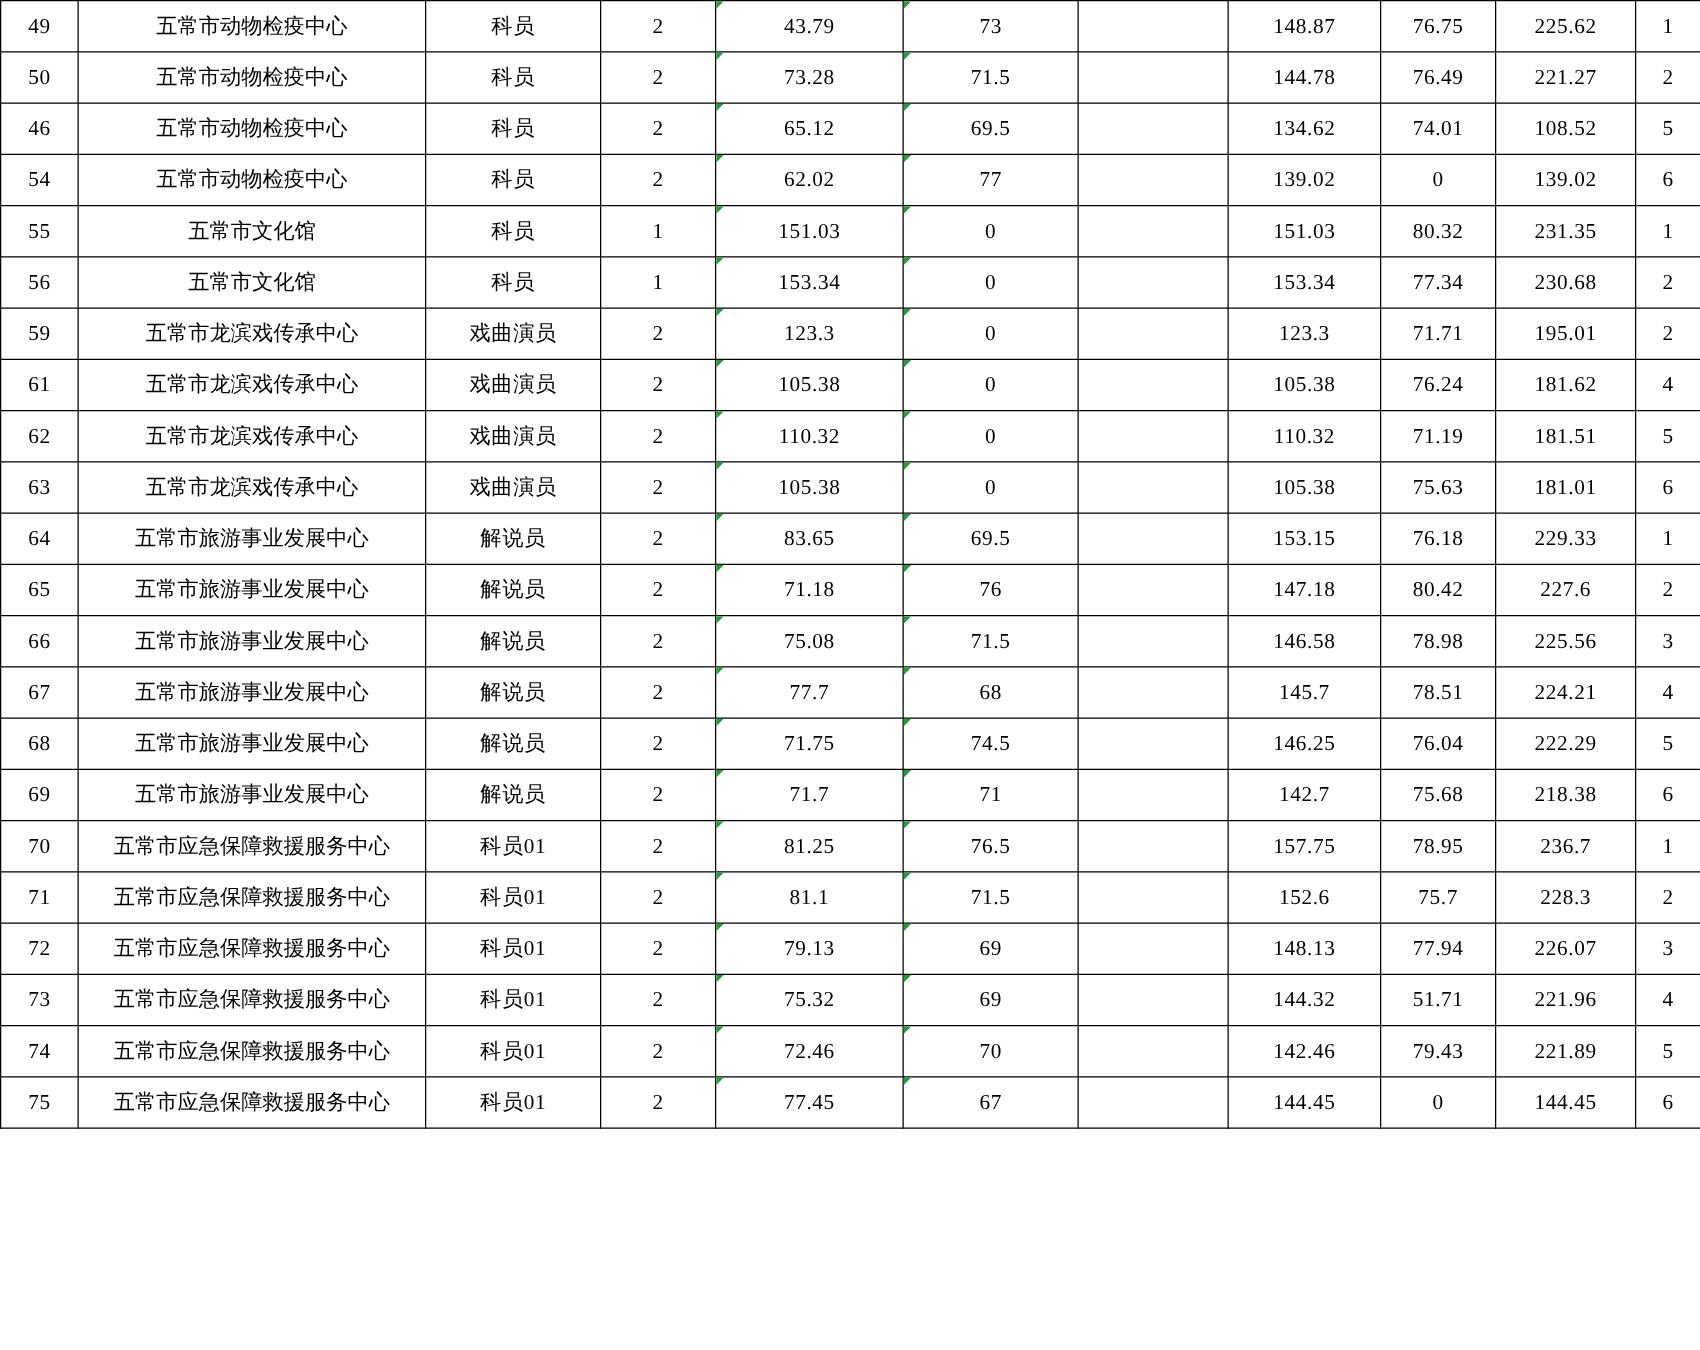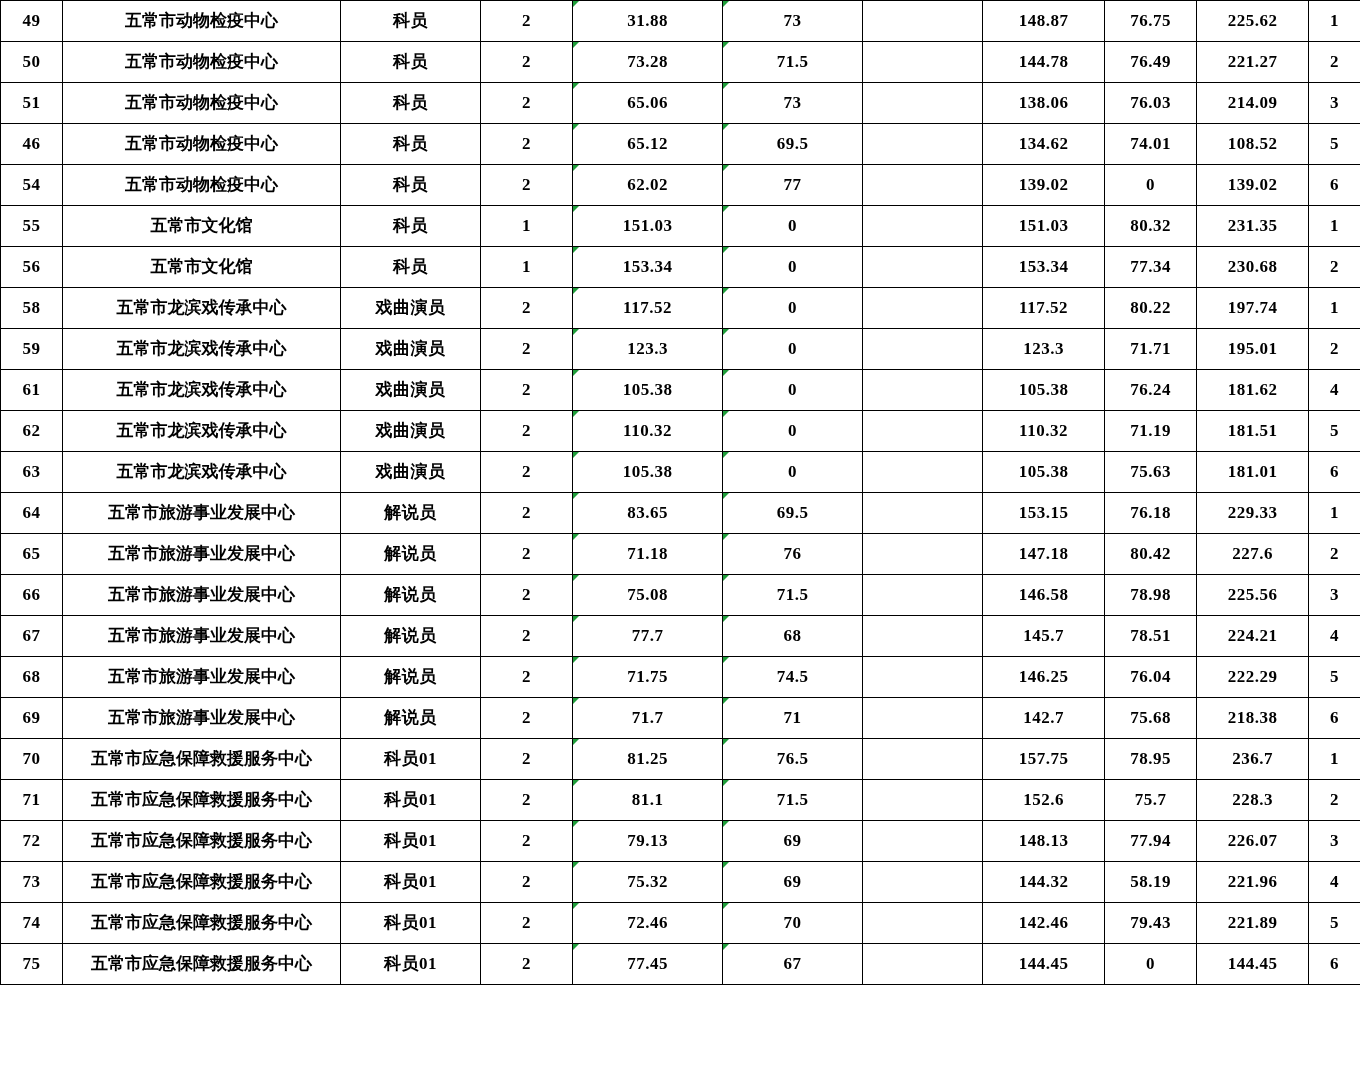--- a/index.html
+++ b/index.html
@@ -11,21 +11,20 @@
     width: 1360px;
     height: 1080px;
     font-family: "Liberation Serif", "DejaVu Serif", serif;
     color: #000000;
     overflow: hidden;
   }
   .sheet {
     width: 1360px;
     height: 1080px;
     position: relative;
-    font-weight: bold;
   }
   table.grid {
     border-collapse: collapse;
     table-layout: fixed;
     width: 1360px;
   }
   table.grid td {
     border: 1px solid #000000;
     height: 40px;
     padding: 0 2px;
@@ -86,53 +85,40 @@
       <col class="c-score3">
       <col class="c-total2">
       <col class="c-rank">
     </colgroup>
     <tbody>
         <tr>
           <td class="num-cell">49</td>
           <td class="unit-cell">五常市动物检疫中心</td>
           <td class="num-cell">科员</td>
           <td class="num-cell">2</td>
-          <td class="num-cell mark">31.88</td>
+          <td class="num-cell mark">43.79</td>
           <td class="num-cell mark">73</td>
           <td></td>
           <td class="num-cell">148.87</td>
           <td class="num-cell">76.75</td>
           <td class="num-cell">225.62</td>
           <td class="num-cell">1</td>
         </tr>
         <tr>
           <td class="num-cell">50</td>
           <td class="unit-cell">五常市动物检疫中心</td>
           <td class="num-cell">科员</td>
           <td class="num-cell">2</td>
           <td class="num-cell mark">73.28</td>
           <td class="num-cell mark">71.5</td>
           <td></td>
           <td class="num-cell">144.78</td>
           <td class="num-cell">76.49</td>
           <td class="num-cell">221.27</td>
           <td class="num-cell">2</td>
-        </tr>
-        <tr>
-          <td class="num-cell">51</td>
-          <td class="unit-cell">五常市动物检疫中心</td>
-          <td class="num-cell">科员</td>
-          <td class="num-cell">2</td>
-          <td class="num-cell mark">65.06</td>
-          <td class="num-cell mark">73</td>
-          <td></td>
-          <td class="num-cell">138.06</td>
-          <td class="num-cell">76.03</td>
-          <td class="num-cell">214.09</td>
-          <td class="num-cell">3</td>
         </tr>
         <tr>
           <td class="num-cell">46</td>
           <td class="unit-cell">五常市动物检疫中心</td>
           <td class="num-cell">科员</td>
           <td class="num-cell">2</td>
           <td class="num-cell mark">65.12</td>
           <td class="num-cell mark">69.5</td>
           <td></td>
           <td class="num-cell">134.62</td>
@@ -173,33 +159,20 @@
           <td class="num-cell">1</td>
           <td class="num-cell mark">153.34</td>
           <td class="num-cell mark">0</td>
           <td></td>
           <td class="num-cell">153.34</td>
           <td class="num-cell">77.34</td>
           <td class="num-cell">230.68</td>
           <td class="num-cell">2</td>
         </tr>
         <tr>
-          <td class="num-cell">58</td>
-          <td class="unit-cell">五常市龙滨戏传承中心</td>
-          <td class="num-cell">戏曲演员</td>
-          <td class="num-cell">2</td>
-          <td class="num-cell mark">117.52</td>
-          <td class="num-cell mark">0</td>
-          <td></td>
-          <td class="num-cell">117.52</td>
-          <td class="num-cell">80.22</td>
-          <td class="num-cell">197.74</td>
-          <td class="num-cell">1</td>
-        </tr>
-        <tr>
           <td class="num-cell">59</td>
           <td class="unit-cell">五常市龙滨戏传承中心</td>
           <td class="num-cell">戏曲演员</td>
           <td class="num-cell">2</td>
           <td class="num-cell mark">123.3</td>
           <td class="num-cell mark">0</td>
           <td></td>
           <td class="num-cell">123.3</td>
           <td class="num-cell">71.71</td>
           <td class="num-cell">195.01</td>
@@ -363,21 +336,21 @@
         </tr>
         <tr>
           <td class="num-cell">73</td>
           <td class="unit-cell">五常市应急保障救援服务中心</td>
           <td class="num-cell">科员01</td>
           <td class="num-cell">2</td>
           <td class="num-cell mark">75.32</td>
           <td class="num-cell mark">69</td>
           <td></td>
           <td class="num-cell">144.32</td>
-          <td class="num-cell">58.19</td>
+          <td class="num-cell">51.71</td>
           <td class="num-cell">221.96</td>
           <td class="num-cell">4</td>
         </tr>
         <tr>
           <td class="num-cell">74</td>
           <td class="unit-cell">五常市应急保障救援服务中心</td>
           <td class="num-cell">科员01</td>
           <td class="num-cell">2</td>
           <td class="num-cell mark">72.46</td>
           <td class="num-cell mark">70</td>

